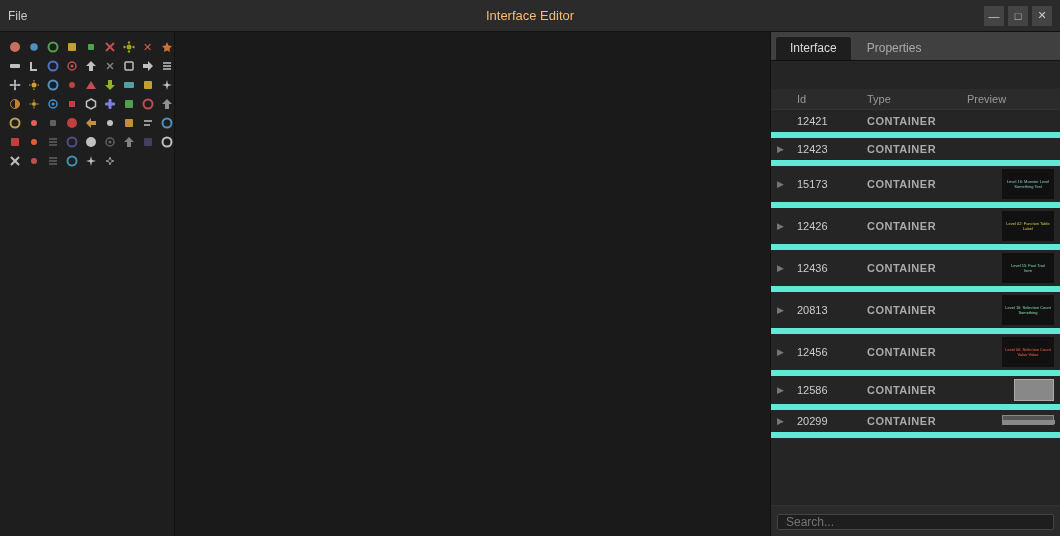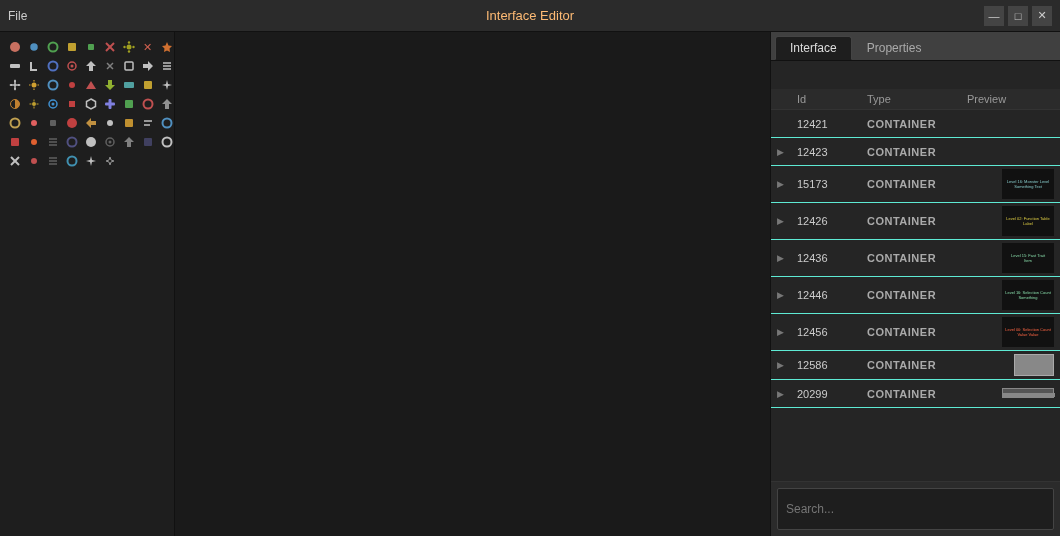--- a/index.html
+++ b/index.html
@@ -142,21 +142,21 @@
       overflow-x: hidden;
     }
     .table-body::-webkit-scrollbar { width: 6px; }
     .table-body::-webkit-scrollbar-track { background: #1e1e1e; }
     .table-body::-webkit-scrollbar-thumb { background: #555; }
 
     .table-row {
       display: grid;
       grid-template-columns: 20px 70px 100px 1fr;
       padding: 3px 6px;
-      border-bottom: 1px solid #5eead4;
+      border-bottom: 6px solid #5eead4;
       align-items: center;
       cursor: pointer;
       min-height: 28px;
     }
 
     .row-arrow {
       color: #777;
       font-size: 10px;
       display: flex;
       align-items: center;
@@ -178,21 +178,21 @@
     }
 
     
     .search-bar {
       padding: 6px;
       border-top: 1px solid #333;
       background: #2b2b2b;
     }
     .search-input {
       width: 100%;
-      padding: 13px 8px;
+      padding: 0 8px;
       background: #1e1e1e;
       border: 1px solid #444;
       color: #eab308;
       font-size: 12px;
       border-radius: 2px;
       outline: none;
     }
   </style>
 </head>
 <body>
@@ -608,21 +608,21 @@
     <div class="row-preview">
           <div style="background:#111;width:52px;height:30px;display:flex;flex-direction:column;align-items:center;justify-content:center;padding:2px;">
         <div style="font-size:4px;color:#88ddaa;text-align:center;line-height:1.3;">Level 15: Fast Trait<br>Item</div>
       </div>
         </div>
   </div>
       <div class="table-row">
     <div class="row-arrow">
           <span style="color:#777;font-size:9px;">▶</span>
         </div>
-    <div class="row-id">12446</div>
+    <div class="row-id">20813</div>
     <div class="row-type">CONTAINER</div>
     <div class="row-preview">
           <div style="background:#111;width:52px;height:30px;display:flex;flex-direction:column;align-items:center;justify-content:center;padding:2px;">
         <div style="font-size:4px;color:#88ddaa;text-align:center;line-height:1.3;">Level 16: Selection Count<br>Something</div>
       </div>
         </div>
   </div>
       <div class="table-row">
     <div class="row-arrow">
           <span style="color:#777;font-size:9px;">▶</span>

